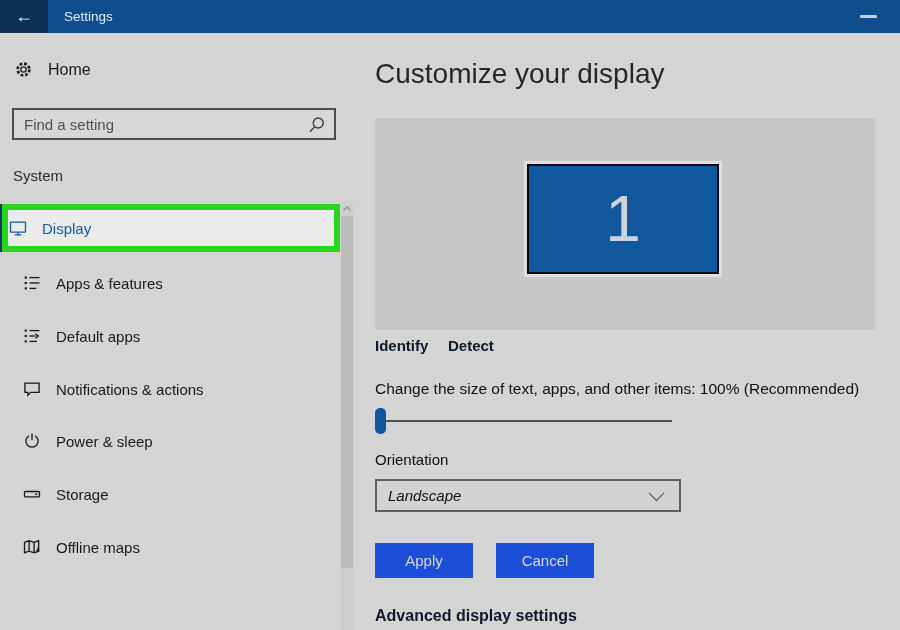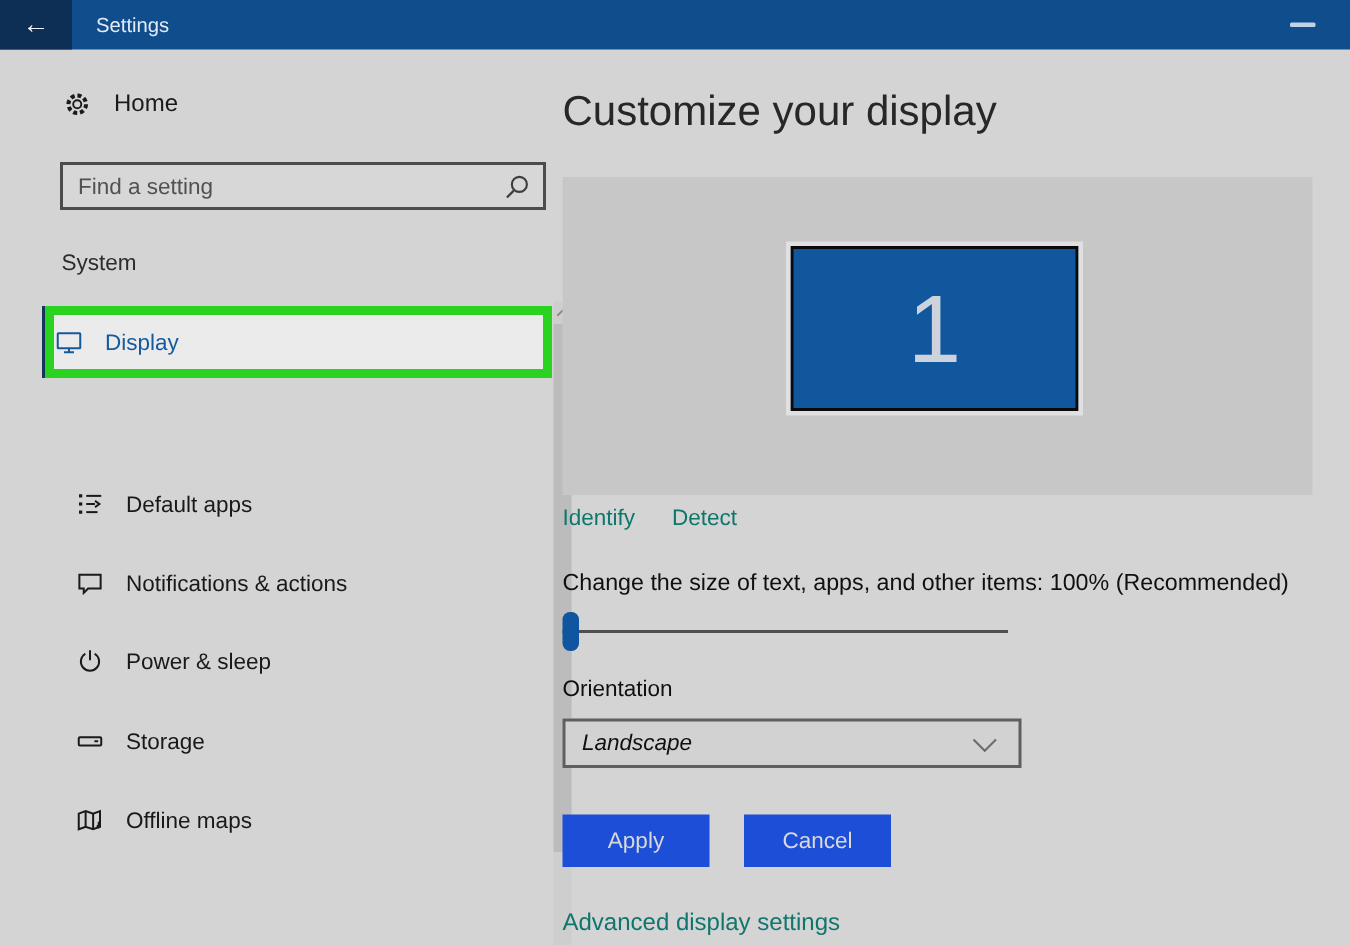--- a/index.html
+++ b/index.html
@@ -12,21 +12,21 @@
   .back-btn { position:absolute; left:0; top:0; width:48px; height:33px; background:#0d2f55;
               color:#eef3fa; display:flex; align-items:center; justify-content:center;
               font-size:18px; cursor:pointer; }
   .title-text { position:absolute; left:64px; top:0; height:33px; display:flex; align-items:center;
                 color:#e3ebf6; font-size:13.5px; }
   .min-btn { position:absolute; right:12px; top:0; width:40px; height:33px;
              display:flex; align-items:center; justify-content:center; cursor:pointer; }
   .min-bar { width:17px; height:3px; background:#c2d2e6; border-radius:1px; }
 
   
-  .sidebar { position:absolute; left:0; top:33px; width:354px; height:597px;margin-left:28px; }
+  .sidebar { position:absolute; left:0; top:33px; width:354px; height:597px; }
   .home-row { position:absolute; left:14px; top:27px; display:flex; align-items:center; gap:15px;
               color:#1a1a1a; font-size:16px; cursor:pointer; }
   .search-box { position:absolute; left:12px; top:75px; width:324px; height:32px;
                 border:2px solid #4c4c4c; background:#d7d7d7; }
   .search-box input { position:absolute; left:0; top:0; width:100%; height:100%;
                 border:0; background:transparent; padding:0 15px 0 10px;
                 font-size:15px; color:#4a4a4a; font-family:inherit; outline:none; }
   .search-box input::placeholder { color:#515151; opacity:1; }
   .search-glyph { position:absolute; right:7px; top:5px; }
   .section-header { position:absolute; left:13px; top:134px; font-size:15px; color:#2c2c2c; }
@@ -51,21 +51,21 @@
   .scroll-thumb { position:absolute; left:0; top:15px; width:12px; height:352px; background:#bcbcbc; cursor:pointer; }
 
   
   .main { position:absolute; left:354px; top:33px; width:479px; height:597px; }
   .heading { position:absolute; left:21px; top:25px; font-size:28px; font-weight:300; color:#272727; }
   .preview { position:absolute; left:21px; top:85px; width:500px; height:212px; background:#c7c7c7; }
   .monitor { position:absolute; left:152px; top:46px; width:192px; height:110px;
              background:#11579e; border:2px solid #0a0a0a; outline:3px solid #e0e0e0;
              display:flex; align-items:center; justify-content:center; cursor:pointer; }
   .monitor-num { color:#ccd3dc; font-size:64px; font-weight:200; line-height:1; }
-  .link { color:#0f766e; font-size:15px; cursor:pointer; text-decoration:none; }
+  .link { color:#0f172a; font-size:15px; cursor:pointer; text-decoration:none;font-weight:bold; }
   .identify { position:absolute; left:21px; top:304px; }
   .detect { position:absolute; left:94px; top:304px; }
   .scale-label { position:absolute; left:21px; top:347px; font-size:15.5px; color:#101010; white-space:nowrap;text-align:center; }
   .slider { position:absolute; left:21px; top:374px; width:297px; height:28px; cursor:pointer; }
   .slider-track { position:absolute; left:0; top:13px; width:297px; height:2px; background:#4f4f4f; }
   .slider-thumb { position:absolute; left:0; top:1px; width:11px; height:26px; border-radius:5px;
                   background:#0f55a0; cursor:pointer; }
   .orient-label { position:absolute; left:21px; top:418px; font-size:15px; color:#101010; }
   .dropdown { position:absolute; left:21px; top:446px; width:306px; height:33px;
               border:2px solid #5f5f5f; display:flex; align-items:center; padding-left:11px;
@@ -124,20 +124,33 @@
         <svg width="20" height="20" viewBox="0 0 24 24" fill="none" stroke="#155a9e" stroke-width="1.6">
           <rect x="3" y="5" width="18" height="12" rx="0.5"></rect>
           <line x1="12" y1="17" x2="12" y2="20"></line>
           <line x1="8" y1="20.2" x2="16" y2="20.2"></line>
         </svg>
       </span>
       <span class="lbl">Display</span>
     </div>
     <div class="annotation-box"></div>
 
+    <div class="side-item" style="top:230px;">
+      <span>
+        <svg width="20" height="20" viewBox="0 0 24 24" fill="none" stroke="#1a1a1a" stroke-width="1.6">
+          <rect x="3.2" y="4.2" width="2.6" height="2.6" fill="#1a1a1a" stroke="none"></rect>
+          <rect x="3.2" y="10.7" width="2.6" height="2.6" fill="#1a1a1a" stroke="none"></rect>
+          <rect x="3.2" y="17.2" width="2.6" height="2.6" fill="#1a1a1a" stroke="none"></rect>
+          <line x1="9" y1="5.5" x2="21" y2="5.5"></line>
+          <line x1="9" y1="12" x2="21" y2="12"></line>
+          <line x1="9" y1="18.5" x2="17" y2="18.5"></line>
+        </svg>
+      </span>
+      <span class="lbl">Apps &amp; features</span>
+    </div>
 
     <div class="side-item" style="top:283px;">
       <span>
         <svg width="20" height="20" viewBox="0 0 24 24" fill="none" stroke="#1a1a1a" stroke-width="1.6">
           <rect x="3.2" y="4.2" width="2.6" height="2.6" fill="#1a1a1a" stroke="none"></rect>
           <rect x="3.2" y="10.7" width="2.6" height="2.6" fill="#1a1a1a" stroke="none"></rect>
           <rect x="3.2" y="17.2" width="2.6" height="2.6" fill="#1a1a1a" stroke="none"></rect>
           <line x1="9" y1="5.5" x2="21" y2="5.5"></line>
           <line x1="9" y1="12" x2="16" y2="12"></line>
           <path d="M16 9.5 L19.5 12 L16 14.5" fill="none"></path>

